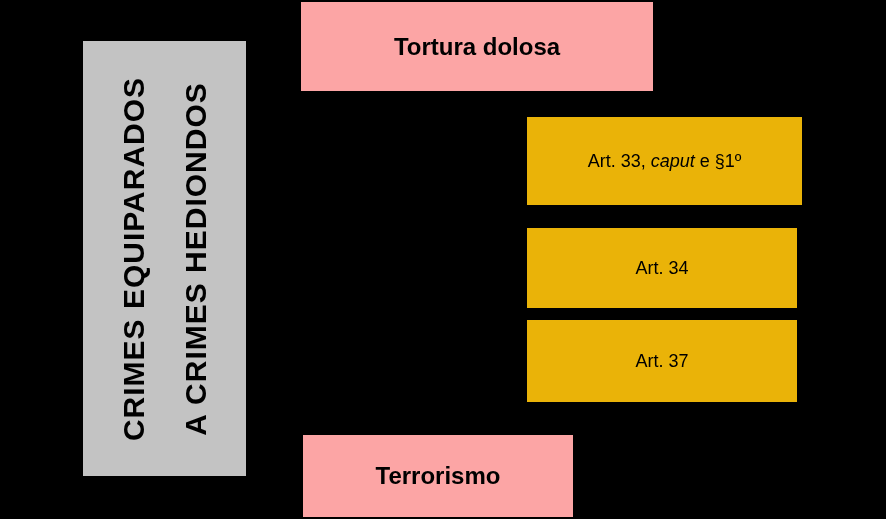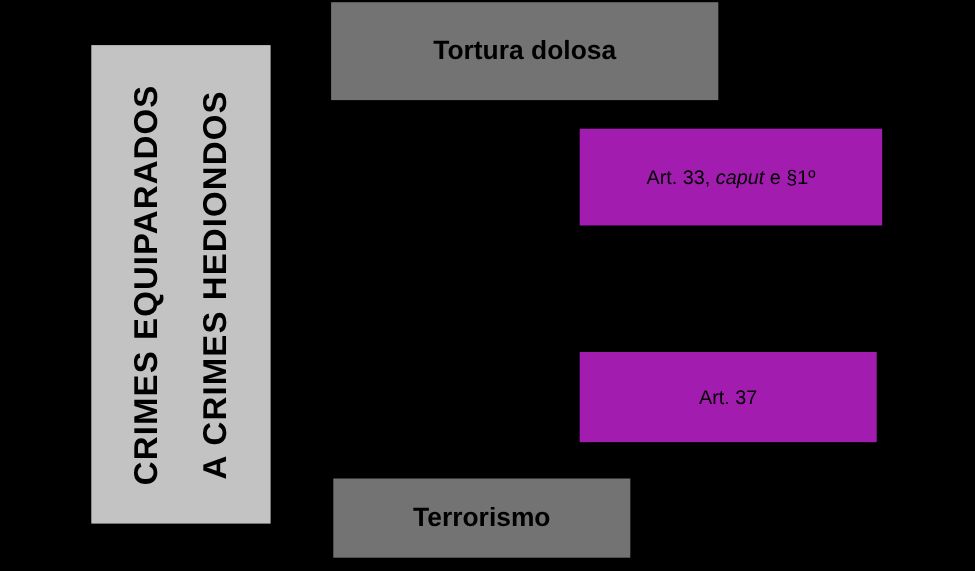--- a/index.html
+++ b/index.html
@@ -39,30 +39,30 @@
     transform: translate(-50%, -50%) rotate(-90deg);
     white-space: nowrap;
     text-align: center;
     font-weight: bold;
     font-size: 30px;
     line-height: 62px;
     letter-spacing: 1px;
   }
   
   .branch {
-    background: #737373;
+    background: #fca5a5;
     font-weight: bold;
     font-size: 24px;
   }
   .box-tortura    { left: 301px; top: 2px;   width: 352px; height: 89px; }
   .box-trafico    { left: 302px; top: 225px; width: 169px; height: 79px; }
-  .box-terrorismo { left: 303px; top: 435px; width: 270px; height: 72px; text-align: right; }
+  .box-terrorismo { left: 303px; top: 435px; width: 270px; height: 82px; text-align: right; }
   
   .leaf {
-    background: #a21caf;
+    background: #eab308;
     font-size: 18px;
     font-weight: normal;
   }
   .box-art33 { left: 527px; top: 117px; width: 275px; height: 88px; }
   .box-art34 { left: 527px; top: 228px; width: 270px; height: 80px; }
   .box-art37 { left: 527px; top: 320px; width: 270px; height: 82px; }
 </style>
 </head>
 <body>
 
@@ -77,20 +77,23 @@
 
   <div class="box branch box-tortura">
     <span>Tortura dolosa</span>
   </div>
 
   <div class="box leaf box-art33">
     <span><span>Art. 33, </span><i>caput</i><span> e §1º</span></span>
   </div>
 
 
+  <div class="box leaf box-art34">
+    <span>Art. 34</span>
+  </div>
 
   <div class="box leaf box-art37">
     <span>Art. 37</span>
   </div>
 
   <div class="box branch box-terrorismo">
     <span>Terrorismo</span>
   </div>
 
 </div>

